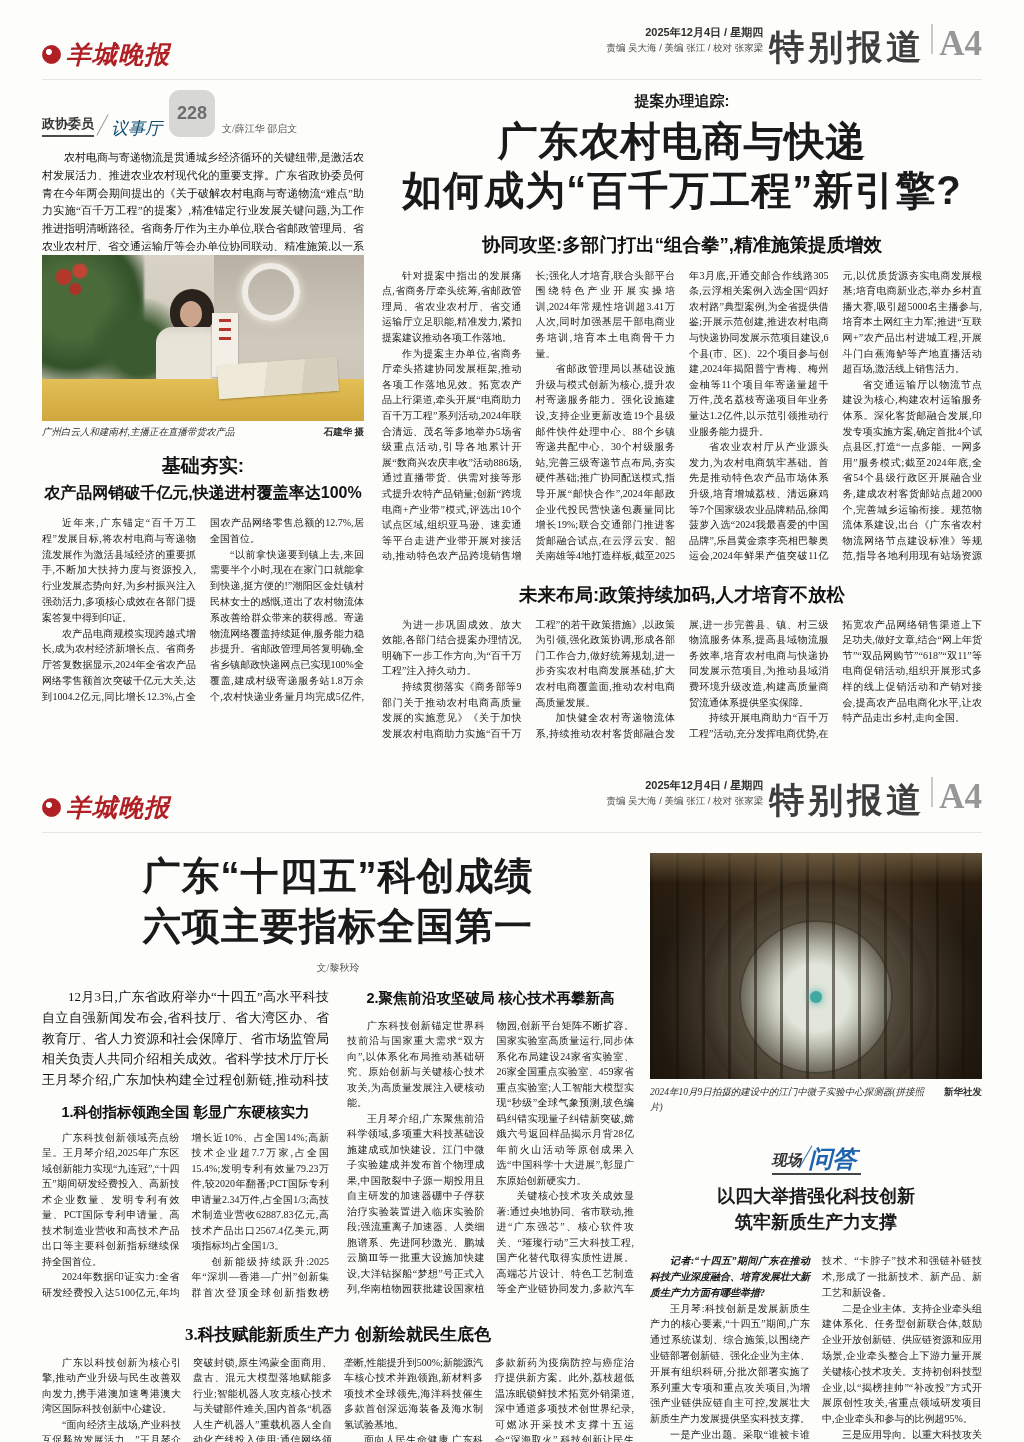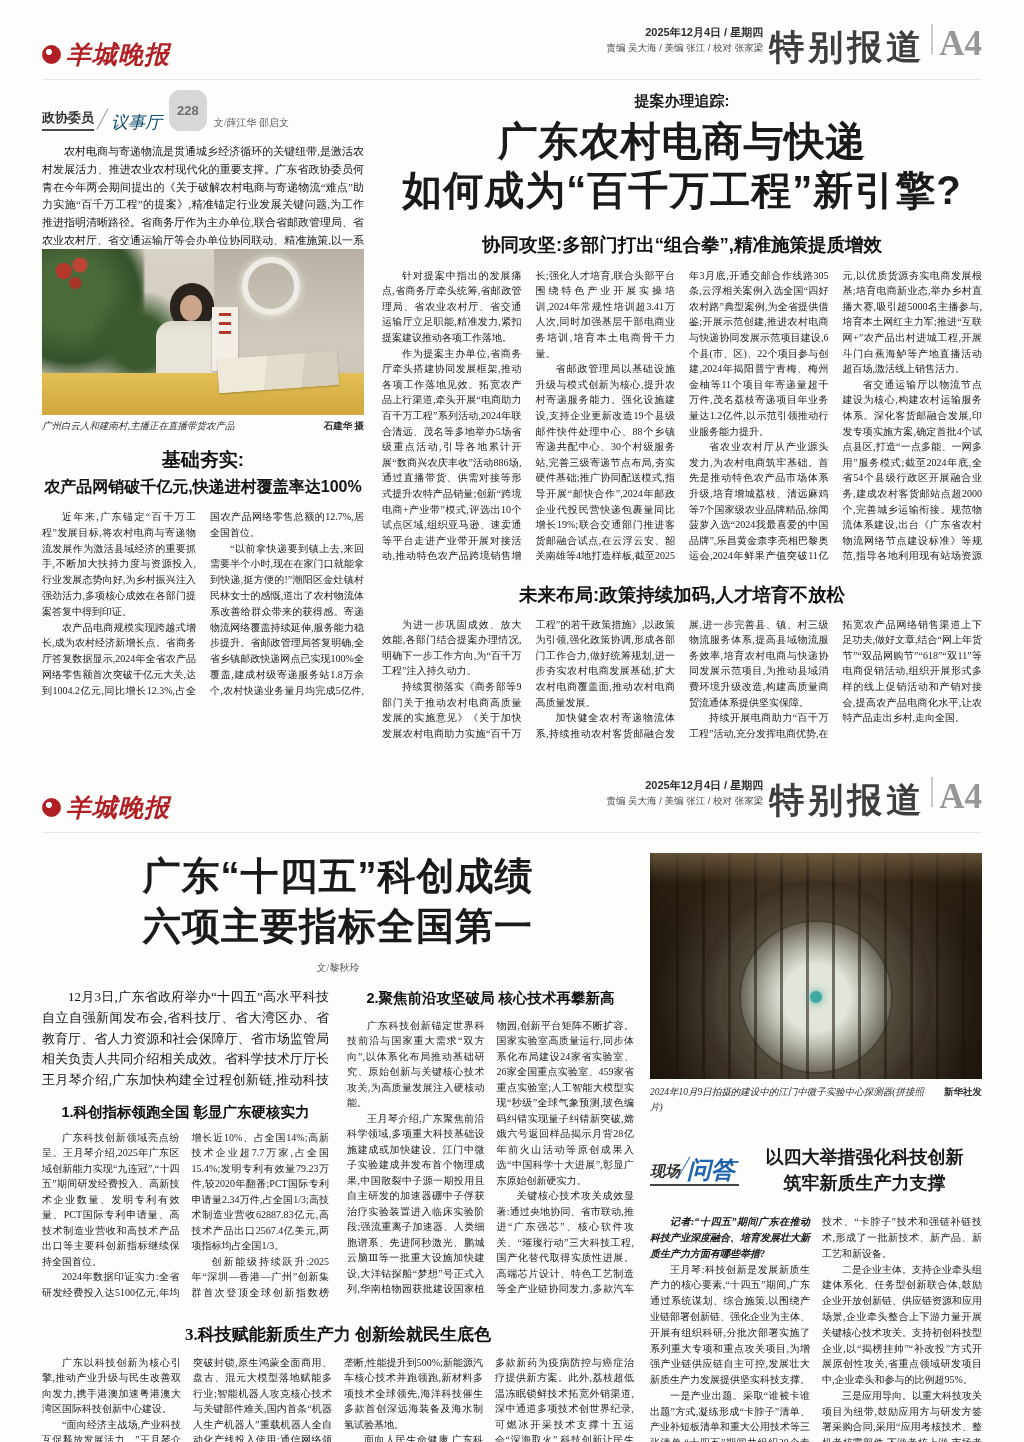--- a/index.html
+++ b/index.html
@@ -24,21 +24,21 @@
   .cols{text-align:justify;overflow:hidden;}
   .sec-title{text-align:center;font-family:"Liberation Sans","DejaVu Sans",sans-serif;font-weight:bold;color:#111;}
   
   .p1-content{display:flex;gap:18px;padding:10px 42px 0 42px;}
   .p1-left{width:322px;flex:none;}
   .p1-right{flex:1;min-width:0;}
   .badge{display:flex;align-items:flex-end;gap:7px;}
   .badge-prefix{font-size:13px;font-weight:bold;color:#333;border-bottom:2px solid #4a4a4a;padding-bottom:2px;}
   .badge-slash{width:1px;height:24px;background:#999;transform:rotate(28deg);margin:0 1px;}
   .badge-title{font-family:"Liberation Sans",sans-serif;font-size:17px;font-weight:normal;font-style:italic;color:#0c4a6e;line-height:1;}
-  .badge-num{background:#d7d7d5;color:#6d6d6d;border-radius:11px;padding:13px 8px;font-family:"Liberation Sans",sans-serif;font-size:13px;font-weight:bold;}
+  .badge-num{background:#d7d7d5;color:#6d6d6d;border-radius:11px;padding:13px 8px;font-family:"Liberation Sans",sans-serif;font-size:18px;font-weight:bold;}
   .badge-byline{font-size:10px;color:#555;padding-bottom:1px;}
   .p1-intro{margin-top:12px;font-size:11px;line-height:1.62;color:#141414;text-indent:2em;text-align:justify;height:102px;overflow:hidden;}
   .photo1{position:relative;height:166px;margin-top:4px;overflow:hidden;background:linear-gradient(#d9d3c7,#cdc7ba 70%,#c4bdae);}
   .ph1-plant{position:absolute;left:-18px;top:-6px;width:120px;height:150px;background:radial-gradient(circle at 40% 35%,#4a6a3a 0 30%,#33512a 55%,rgba(40,60,30,0) 72%);filter:blur(1px);}
   .ph1-plant2{position:absolute;left:52px;top:44px;width:90px;height:110px;background:radial-gradient(circle at 50% 45%,#3c5a30 0 35%,rgba(40,60,30,0) 70%);}
   .ph1-berries{position:absolute;left:8px;top:6px;width:46px;height:40px;background:radial-gradient(circle at 30% 40%,#b5372a 0 18%,rgba(0,0,0,0) 22%),radial-gradient(circle at 65% 25%,#c04433 0 15%,rgba(0,0,0,0) 20%),radial-gradient(circle at 55% 70%,#a83327 0 14%,rgba(0,0,0,0) 18%);}
   .ph1-hair{position:absolute;left:128px;top:34px;width:44px;height:46px;border-radius:50% 50% 45% 45%;background:#2a221d;}
   .ph1-face{position:absolute;left:138px;top:46px;width:22px;height:26px;border-radius:50%;background:#caa58c;}
   .ph1-body{position:absolute;left:114px;top:72px;width:74px;height:62px;border-radius:16px 16px 4px 4px;background:#e9e4d8;box-shadow:inset -8px 0 12px rgba(0,0,0,.15);}
   .ph1-sign{position:absolute;left:170px;top:58px;width:26px;height:64px;background:#f3efe6;box-shadow:0 1px 2px rgba(0,0,0,.3);}
@@ -81,21 +81,21 @@
   .ph2-ring{position:absolute;left:50%;top:64%;width:150px;height:150px;transform:translate(-50%,-50%);border-radius:50%;
     border:2px solid rgba(40,34,24,.55);box-shadow:0 0 0 18px rgba(60,50,34,.28),0 0 0 40px rgba(40,32,20,.22);}
   .ph2-core{position:absolute;left:50%;top:64%;width:12px;height:12px;transform:translate(-50%,-50%);border-radius:50%;background:#3fa8a2;box-shadow:0 0 8px #3fa8a2;}
   .ph2-scaffold{position:absolute;inset:0;background:
     repeating-linear-gradient(90deg,rgba(25,18,10,.55) 0 3px,rgba(0,0,0,0) 3px 26px),
     linear-gradient(rgba(90,60,28,.35),rgba(0,0,0,0) 40%);}
   .ph2-glow{position:absolute;left:0;top:0;width:100%;height:30px;background:linear-gradient(rgba(255,230,170,.25),rgba(0,0,0,0));}
   .photo2-caption{margin-top:6px;font-size:9.5px;line-height:1.65;color:#2e2e2e;}
   .photo2-caption .cap-text{display:inline;}
   .photo2-caption .cap-credit{float:right;}
-  .qa-header{display:flex;align-items:center;gap:8px;margin-top:28px;}
+  .qa-header{display:flex;align-items:center;gap:8px;margin-top:28px;flex-direction:column;}
   .qa-badge{flex:none;display:flex;align-items:flex-end;border-bottom:2px solid #444;padding:0 4px 3px 0;}
   .qa-badge-l{font-size:15px;font-weight:bold;font-style:italic;color:#333;}
   .qa-slash{width:1px;height:26px;background:#2f6cb0;transform:rotate(30deg);margin:0 3px;}
   .qa-badge-r{font-family:"Liberation Sans",sans-serif;font-size:24px;font-weight:bold;font-style:italic;color:#1e63ad;line-height:.9;}
   .qa-title{flex:1;text-align:center;font-family:"Liberation Sans",sans-serif;font-size:18px;font-weight:bold;line-height:1.45;}
   .qa-body{margin-top:18px;column-count:2;column-gap:12px;font-size:10px;line-height:1.58;height:258px;}
   .qa-body p:first-child{font-weight:bold;font-style:italic;}
 </style>
 </head>
 <body>

